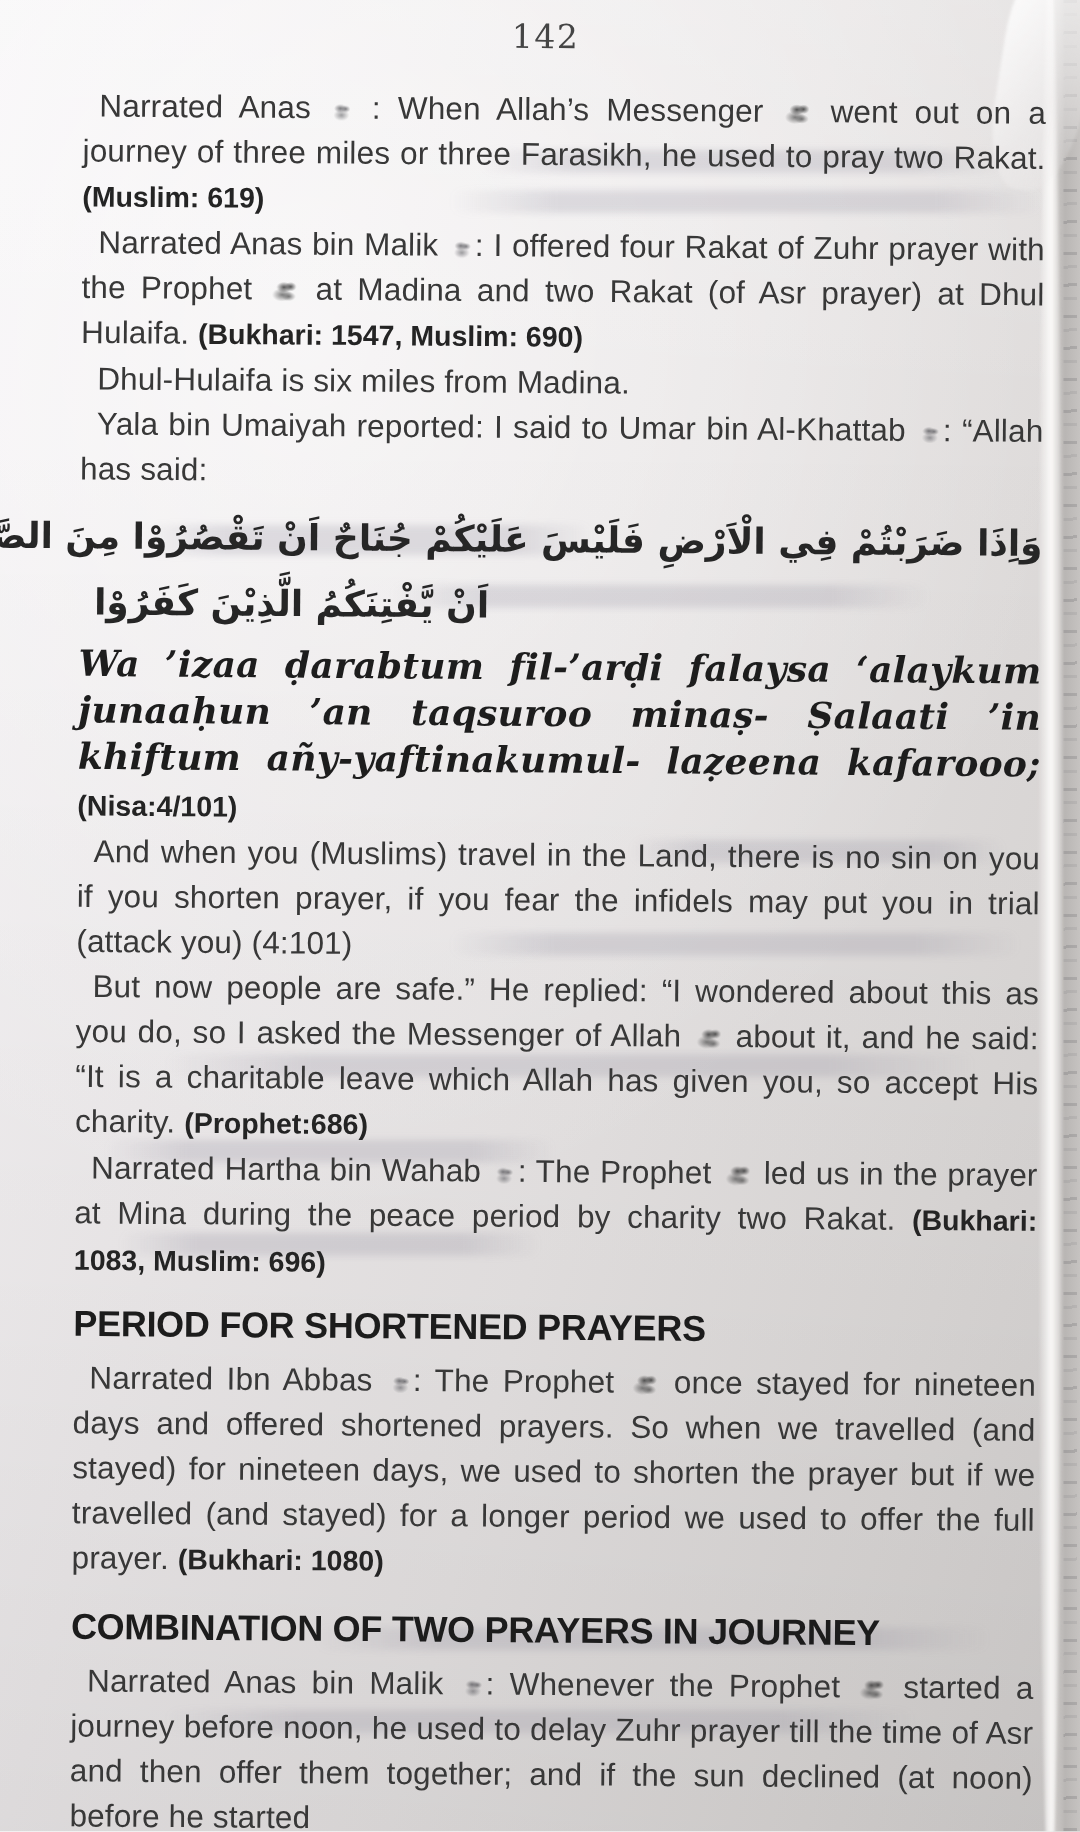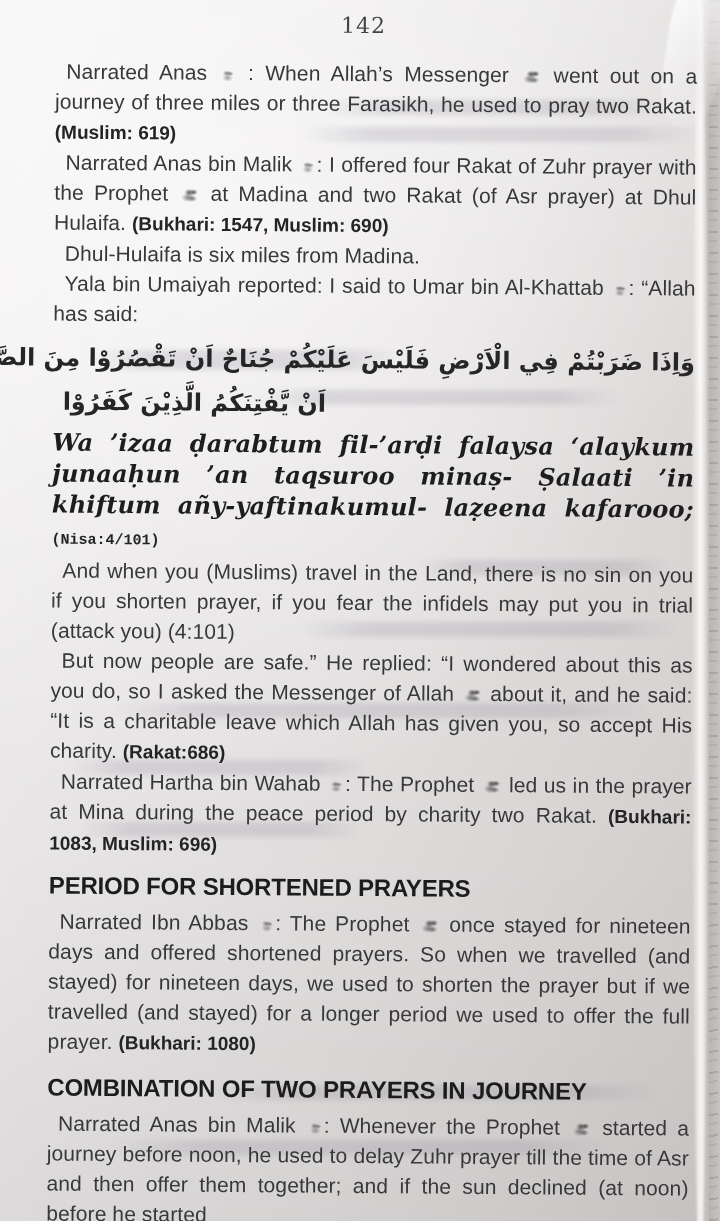--- a/index.html
+++ b/index.html
@@ -34,21 +34,21 @@
     text-align:justify;letter-spacing:.1px;}
   .ref{font-weight:700;font-style:normal;font-family:"Liberation Sans", sans-serif;font-size:19px;color:#242424;letter-spacing:0;}
   .heading{margin:13px 0 7px;font-size:24px;line-height:28px;font-weight:700;color:#1c1c1c;
     font-family:"Liberation Sans", sans-serif;letter-spacing:-.2px;text-indent:0;}
   .h-gap{margin-top:16px;}
   .arabic{direction:rtl;font-family:"DejaVu Sans", sans-serif;font-weight:700;color:#262626;margin:6px 0 4px;}
   .ar1{font-size:24px;line-height:46px;text-align:center;white-space:nowrap;}
   .ar2{font-size:24px;line-height:42px;text-align:left;padding-left:10px;}
   .translit{margin:2px 0 0;font:italic 700 24px "DejaVu Serif", serif;line-height:31px;color:#1d1d1d;
     text-align:justify;letter-spacing:.2px;}
-  .translit .ref{font-size:15px;font-family:Liberation Mono, monospace;}
+  .translit .ref{font-size:19px;}
   
   .honorific{display:inline-block;vertical-align:-3px;margin:0 1px;filter:blur(.45px);opacity:.9;}
   .h-saw{width:20px;height:18px;background:
     radial-gradient(ellipse 7px 5px at 50% 38%, rgba(45,45,45,.9), rgba(45,45,45,0) 72%),
     radial-gradient(ellipse 9px 6px at 44% 66%, rgba(70,70,70,.75), rgba(70,70,70,0) 75%),
     radial-gradient(ellipse 5px 4px at 72% 36%, rgba(35,35,35,.85), rgba(0,0,0,0) 78%),
     radial-gradient(ellipse 6px 4px at 66% 72%, rgba(60,60,60,.7), rgba(0,0,0,0) 78%);}
   .h-ra{width:16px;height:16px;background:
     radial-gradient(ellipse 6px 4px at 48% 40%, rgba(70,70,75,.8), rgba(70,70,75,0) 72%),
     radial-gradient(ellipse 7px 5px at 52% 68%, rgba(90,90,95,.65), rgba(90,90,95,0) 75%),
@@ -86,21 +86,21 @@
     <p class="para"><span class="">Yala bin Umaiyah reported: I said to Umar bin Al-Khattab </span><span class="honorific h-ra"></span><span class="">: “Allah has said:</span></p>
 
     <div class="arabic">
       <div class="ar1">وَاِذَا ضَرَبْتُمْ فِي الْاَرْضِ فَلَيْسَ عَلَيْكُمْ جُنَاحٌ اَنْ تَقْصُرُوْا مِنَ الصَّلٰوةِ ۖ اِنْ خِفْتُمْ</div>
       <div class="ar2">اَنْ يَّفْتِنَكُمُ الَّذِيْنَ كَفَرُوْا</div>
     </div>
 
     <p class="translit"><span class="">Wa ’izaa ḍarabtum fil-’arḍi falaysa ‘alaykum junaaḥun ’an taqsuroo minaṣ- Ṣalaati ’in khiftum añy-yaftinakumul- laẓeena kafarooo;</span><span class="ref">(Nisa:4/101)</span></p>
 
     <p class="para"><span class="">And when you (Muslims) travel in the Land, there is no sin on you if you shorten prayer, if you fear the infidels may put you in trial (attack you) (4:101)</span></p>
-    <p class="para"><span class="">But now people are safe.” He replied: “I wondered about this as you do, so I asked the Messenger of Allah </span><span class="honorific h-saw"></span><span class=""> about it, and he said: “It is a charitable leave which Allah has given you, so accept His charity. </span><span class="ref">(Rakat:686)</span></p>
+    <p class="para"><span class="">But now people are safe.” He replied: “I wondered about this as you do, so I asked the Messenger of Allah </span><span class="honorific h-saw"></span><span class=""> about it, and he said: “It is a charitable leave which Allah has given you, so accept His charity. </span><span class="ref">(Prophet:686)</span></p>
     <p class="para"><span class="">Narrated Hartha bin Wahab </span><span class="honorific h-ra"></span><span class="">: The Prophet </span><span class="honorific h-saw"></span><span class=""> led us in the prayer at Mina during the peace period by charity two Rakat. </span><span class="ref">(Bukhari: 1083, Muslim: 696)</span></p>
 
     <h2 class="heading">PERIOD FOR SHORTENED PRAYERS</h2>
     <p class="para"><span class="">Narrated Ibn Abbas </span><span class="honorific h-ra"></span><span class="">: The Prophet </span><span class="honorific h-saw"></span><span class=""> once stayed for nineteen days and offered shortened prayers. So when we travelled (and stayed) for nineteen days, we used to shorten the prayer but if we travelled (and stayed) for a longer period we used to offer the full prayer. </span><span class="ref">(Bukhari: 1080)</span></p>
 
     <h2 class="heading h-gap">COMBINATION OF TWO PRAYERS IN JOURNEY</h2>
     <p class="para"><span class="">Narrated Anas bin Malik </span><span class="honorific h-ra"></span><span class="">: Whenever the Prophet </span><span class="honorific h-saw"></span><span class=""> started a journey before noon, he used to delay Zuhr prayer till the time of Asr and then offer them together; and if the sun declined (at noon) before he started</span></p>
   </section>
 </main>
 

